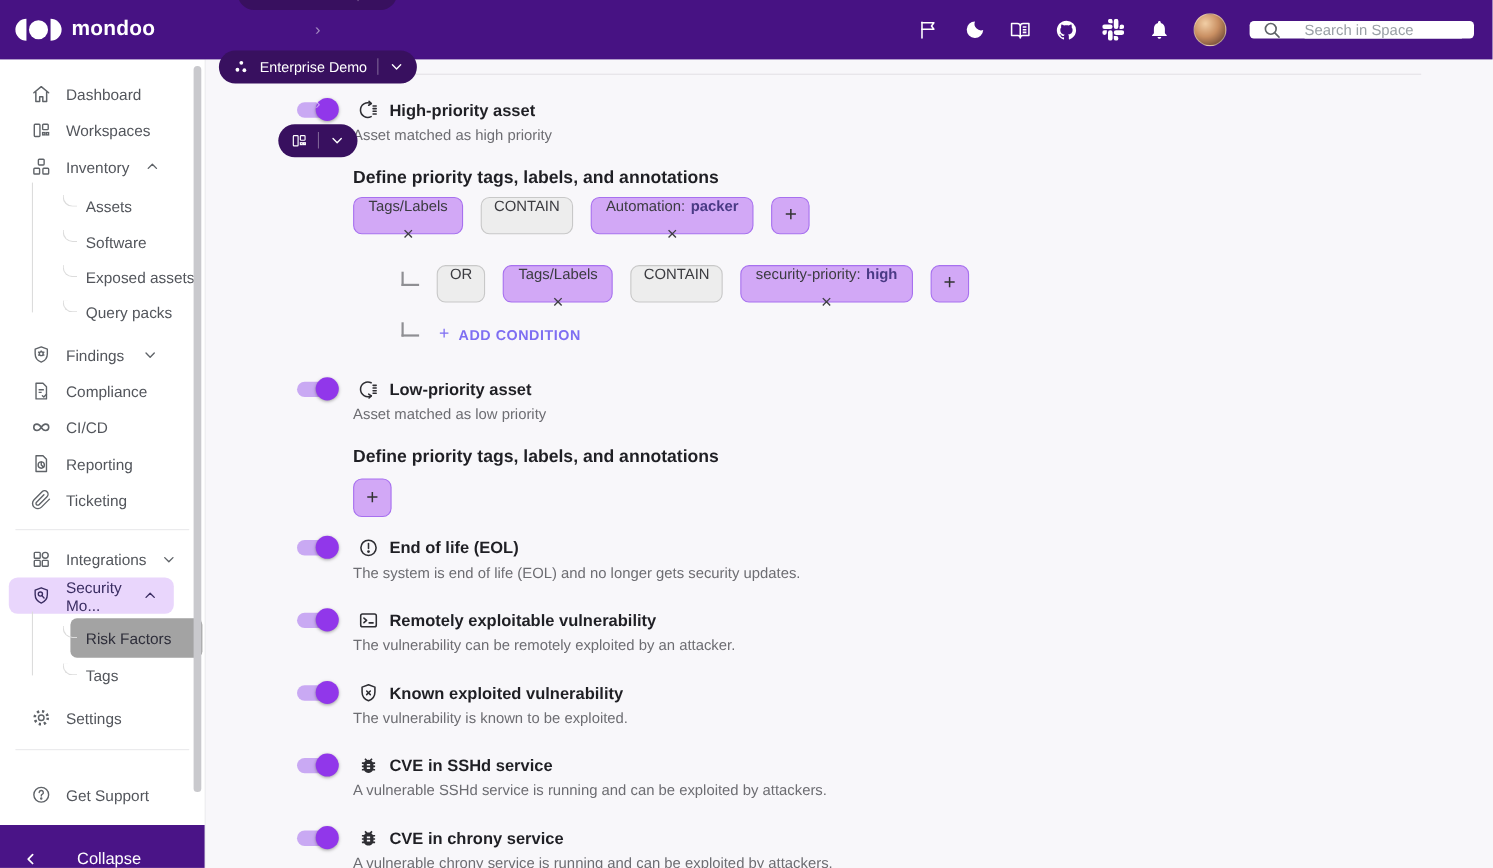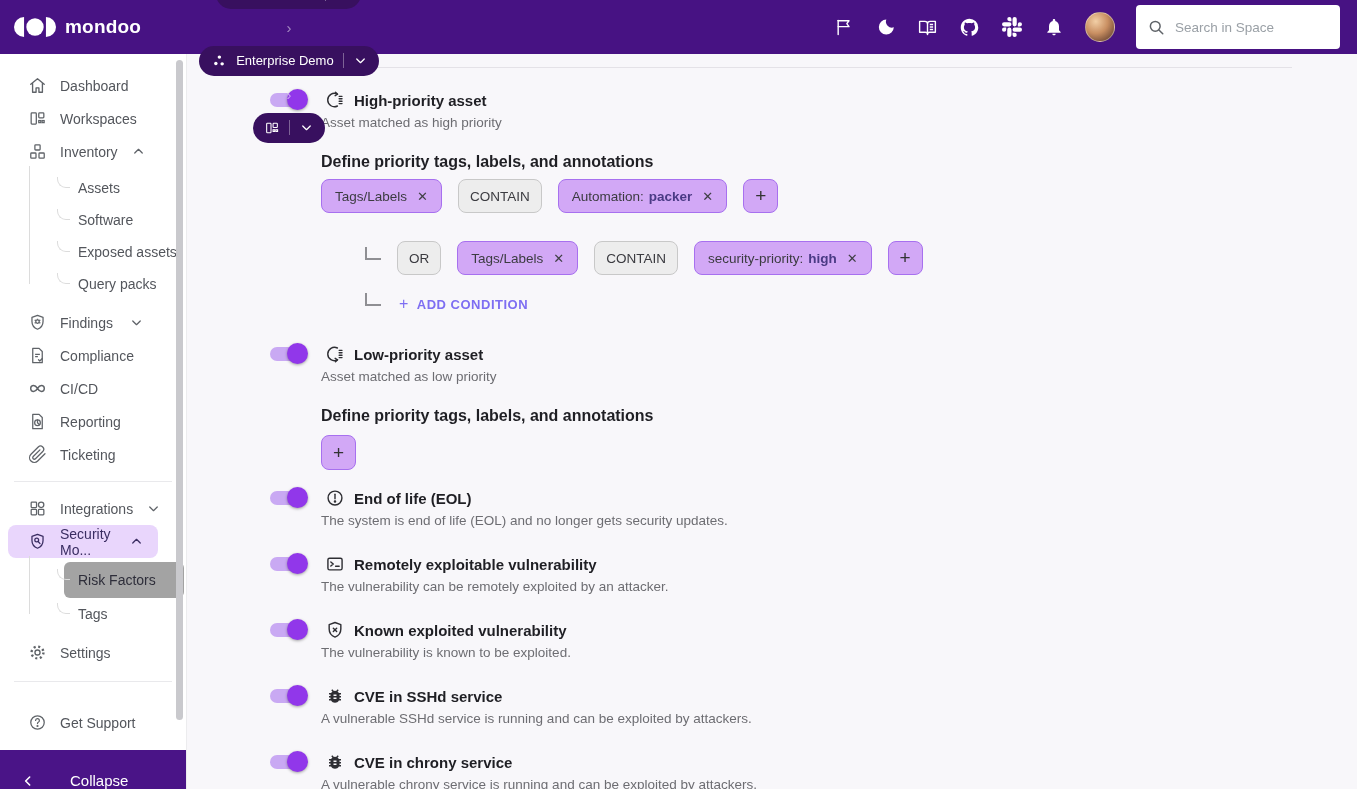--- a/index.html
+++ b/index.html
@@ -11,21 +11,21 @@
   .logo{display:flex;align-items:center;gap:9px;margin-left:14px;}
   .logo-text{color:#fff;font-size:19px;font-weight:700;letter-spacing:.2px;}
   .crumbs{display:flex;align-items:center;gap:10px;margin-left:58px;flex-direction:column;}
   .pill{height:30px;background:#38105f;border-radius:16px;display:flex;align-items:center;gap:8px;padding:0 11px;color:#fff;font-size:13px;cursor:pointer;}
   .pill .pdiv{width:1px;height:15px;background:rgba(255,255,255,.35);margin:0 1px;}
   .pill svg{display:block;}
   .crumb-sep{color:rgba(255,255,255,.5);font-size:15px;}
   .top-right{margin-left:auto;display:flex;align-items:center;gap:21px;margin-right:17px;}
   .tb-icon{width:21px;height:21px;color:#fff;cursor:pointer;display:flex;align-items:center;justify-content:center;}
   .avatar{width:30px;height:30px;border-radius:50%;background:radial-gradient(circle at 35% 30%, #f2cfa6 0%, #c98f62 45%, #7a513a 80%, #4f3527 100%);border:1px solid rgba(255,255,255,.4);cursor:pointer;}
-  .searchbox{width:204px;height:44px;background:#fff;border-radius:4px;display:flex;align-items:center;gap:10px;padding:0 11px;}
+  .searchbox{width:204px;height:16px;background:#fff;border-radius:4px;display:flex;align-items:center;gap:21px;padding:0 11px;}
   .searchbox svg{color:#5f6368;flex:none;}
   .searchbox input{border:none;outline:none;font-size:13.5px;color:#333;width:100%;font-family:"Liberation Sans",sans-serif;}
   .searchbox input::placeholder{color:#9aa0a6;}
 
   
   .sidebar{position:absolute;top:54px;left:0;width:186px;bottom:0;background:#fff;box-shadow:1px 0 0 #ececee;z-index:20;}
   .nav{padding-top:15px;}
   .item{height:33px;display:flex;align-items:center;gap:13px;padding:0 14px 0 28px;color:#53565c;font-size:14px;cursor:pointer;}
   .item .nicon{width:19px;height:19px;color:#5f6368;flex:none;display:flex;align-items:center;justify-content:center;}
   .item .chev{margin-left:auto;margin-right:28px;width:15px;height:15px;color:#5f6368;flex:none;}
@@ -56,21 +56,21 @@
   .switch .track{position:absolute;left:2px;top:4px;width:34px;height:14px;border-radius:8px;background:#c9a9f3;}
   .switch .thumb{position:absolute;right:0;top:0;width:21px;height:21px;border-radius:50%;background:#9137ea;box-shadow:0 1px 3px rgba(0,0,0,.35);}
   .risk-head{display:flex;align-items:center;gap:9px;margin-left:4px;height:24px;}
   .risk-icon{width:20px;height:20px;color:#2e2e33;flex:none;display:flex;align-items:center;justify-content:center;}
   .risk-title{font-size:15px;font-weight:700;color:#1f1f24;}
   .risk-desc{font-size:13.5px;color:#6d6d72;margin-top:3px;height:18px;}
   .define{font-size:16px;font-weight:700;color:#1f1f24;margin-top:20px;height:18px;}
   .cond-row{display:flex;align-items:center;gap:16px;margin-top:8px;}
   .cond-row.r2{margin-top:28px;margin-left:44px;}
   .corner{width:16px;height:13px;border-left:2px solid #8f8f93;border-bottom:2px solid #8f8f93;align-self:center;transform:translateY(-5px);flex:none;}
-  .chip{height:34px;display:inline-flex;align-items:center;gap:10px;padding:0 13px;border-radius:8px;font-size:13.5px;color:#3b3b40;background:#d2a8f6;border:1px solid #a770ef;cursor:pointer;white-space:nowrap;}
+  .chip{height:34px;display:inline-flex;align-items:center;gap:10px;padding:0 13px;border-radius:8px;font-size:13.5px;color:#3b3b40;background:#d2a8f6;border:1px solid #a770ef;cursor:pointer;white-space:nowrap;flex-direction:column;}
   .chip .kv{display:flex;gap:5px;}
   .chip .val{font-weight:700;color:#4a3a85;}
   .chip .x{font-size:13px;color:#3f3f44;cursor:pointer;}
   .chip.op{background:#ededed;border:1px solid #c8c8c8;padding:0 11px;color:#3b3b40;}
   .plus-btn{width:35px;height:34px;border-radius:8px;background:#d2a8f6;border:1px solid #a770ef;display:flex;align-items:center;justify-content:center;font-size:19px;color:#333;cursor:pointer;flex:none;}
   .plus-btn.lone{margin-top:10px;height:35px;}
   .add-row{display:flex;align-items:center;gap:18px;margin-left:44px;margin-top:21px;height:16px;}
   .add-btn{color:#7e6ef2;font-size:13px;font-weight:700;letter-spacing:.5px;display:flex;align-items:center;gap:8px;cursor:pointer;}
   .add-btn .plus-glyph{font-size:16px;font-weight:400;}
   svg{overflow:visible;}

